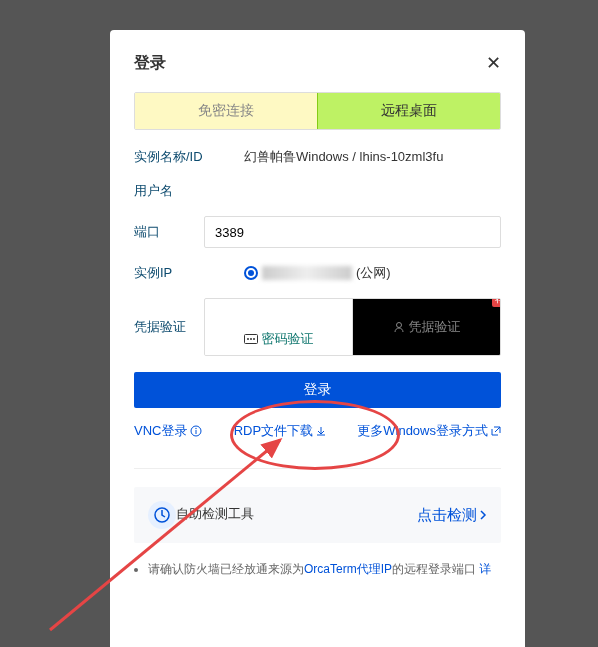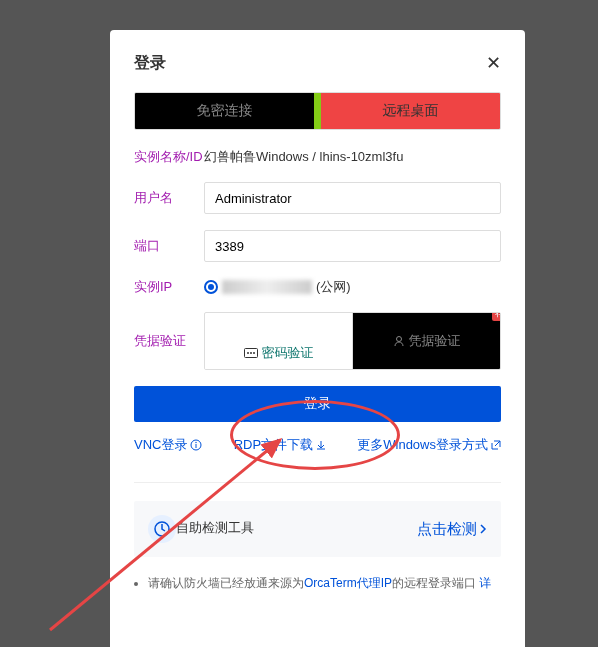--- a/index.html
+++ b/index.html
@@ -21,25 +21,25 @@
   border-radius: 4px;
   padding: 22px 24px 0 24px;
   font-size: 14px;
   color: #333;
 }
 .modal-header { display: flex; justify-content: space-between; align-items: center; margin-bottom: 18px; }
 .modal-title { font-size: 16px; font-weight: 600; }
 .close-btn { font-size: 18px; cursor: pointer; color: #333; background: none; border: none; }
 .tabs { display: flex; border: 1px solid #ddd; border-radius: 2px; overflow: hidden; margin-bottom: 18px; }
 .tab { flex: 1; text-align: center; padding: 9px 0; font-size: 14px; cursor: pointer; }
-.tab-inactive { background: #000000; color: #888; }
-.tab-active { background: #ef4444; color: #333; border-left: 7px solid #84cc16; }
+.tab-inactive { background: #fef9c3; color: #888; }
+.tab-active { background: #bef264; color: #333; border-left: 1px solid #84cc16; }
 .form-row { display: flex; align-items: center; margin-bottom: 16px; }
-.form-label { width: 70px; color: #a21caf; font-size: 13px; flex-shrink: 0; }
-.form-value { flex: 1; color: #333; font-size: 13px; }
+.form-label { width: 70px; color: #0c4a6e; font-size: 13px; flex-shrink: 0; }
+.form-value { flex: 1; color: #333; font-size: 13px; margin-left: 40px; }
 .text-input {
   flex: 1; height: 32px; border: 1px solid #ddd; border-radius: 2px;
   padding: 0 10px; font-size: 13px; outline: none;
 }
 .radio-wrap { display: flex; align-items: center; gap: 2px; }
 .radio-outer {
   width: 14px; height: 14px; border: 2px solid #0052d9; border-radius: 50%;
   display: inline-flex; align-items: center; justify-content: center;
 }
 .radio-inner { width: 6px; height: 6px; background: #0052d9; border-radius: 50%; }
@@ -117,21 +117,20 @@
     <div class="tab tab-active">远程桌面</div>
   </div>
 
   <div class="form-row">
     <div class="form-label">实例名称/ID</div>
     <div class="form-value">幻兽帕鲁Windows / lhins-10zml3fu</div>
   </div>
 
   <div class="form-row">
     <div class="form-label">用户名</div>
-    <input class="text-input" value="Administrator" style="">
   </div>
 
   <div class="form-row">
     <div class="form-label">端口</div>
     <input class="text-input" value="3389" style="">
   </div>
 
   <div class="form-row">
     <div class="form-label">实例IP</div>
     <div class="radio-wrap form-value">

